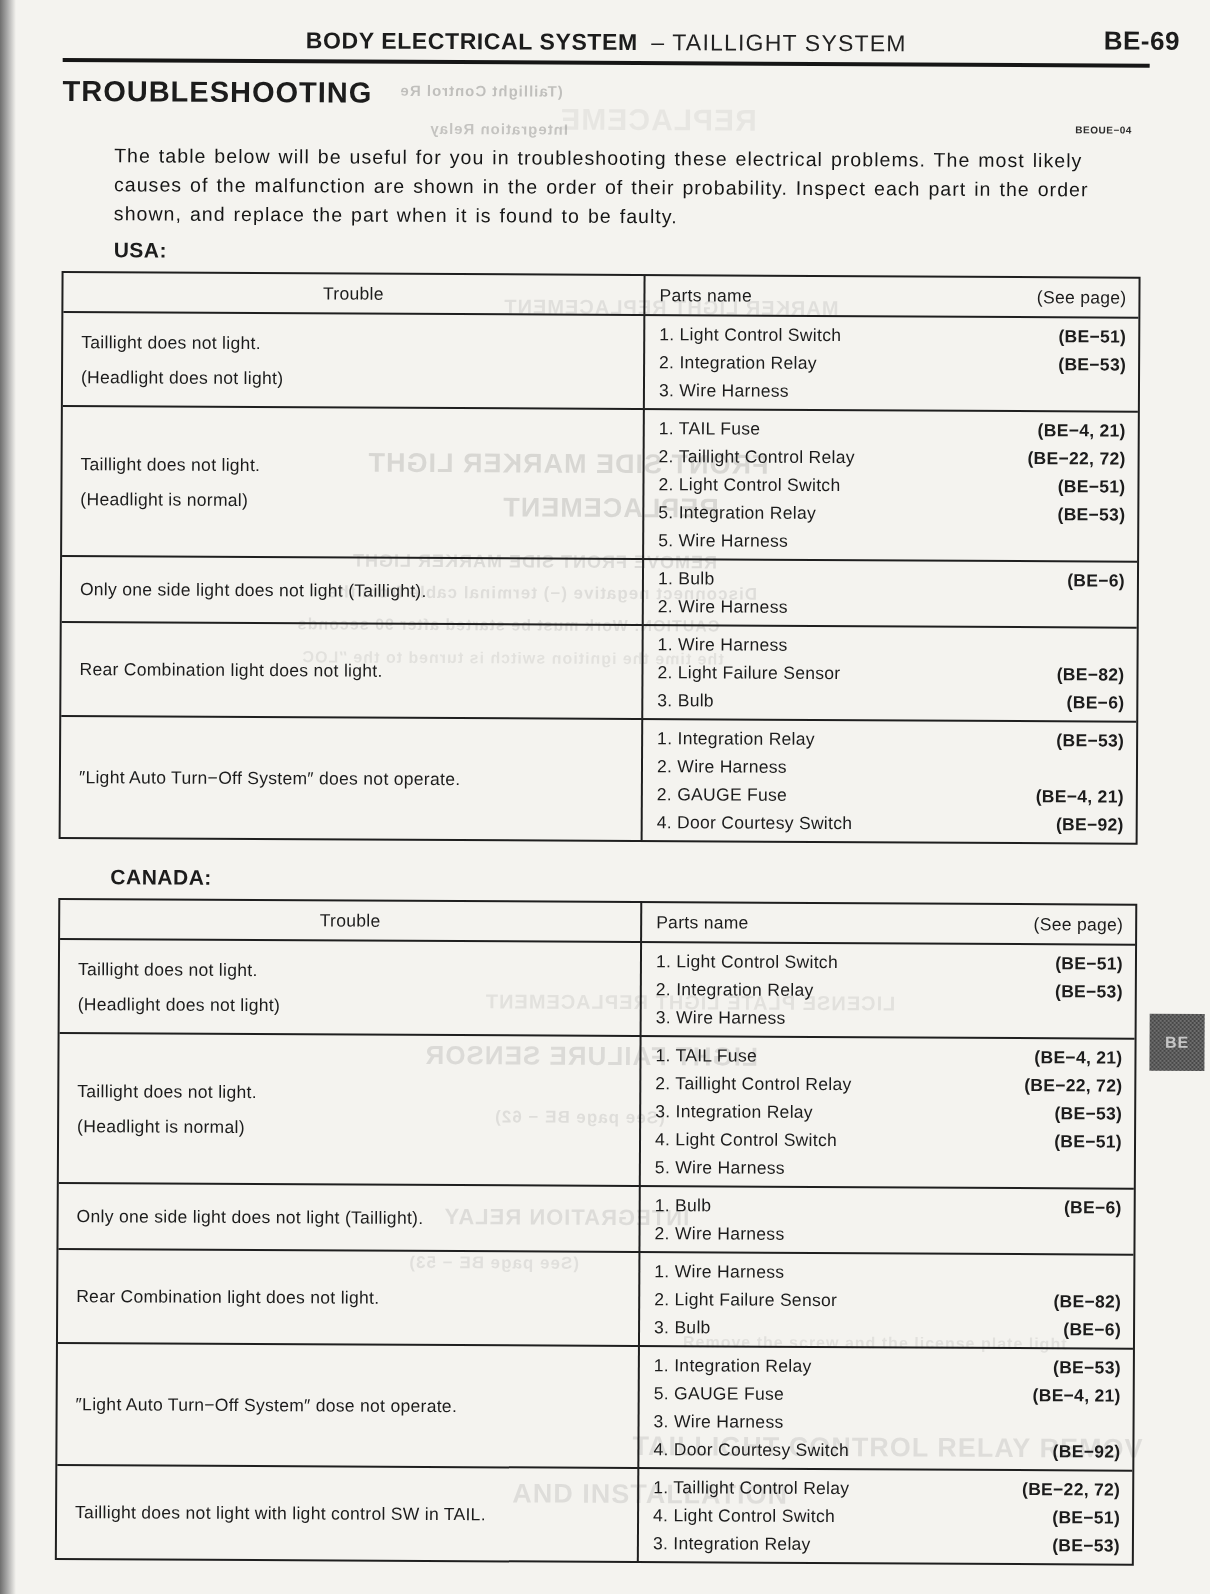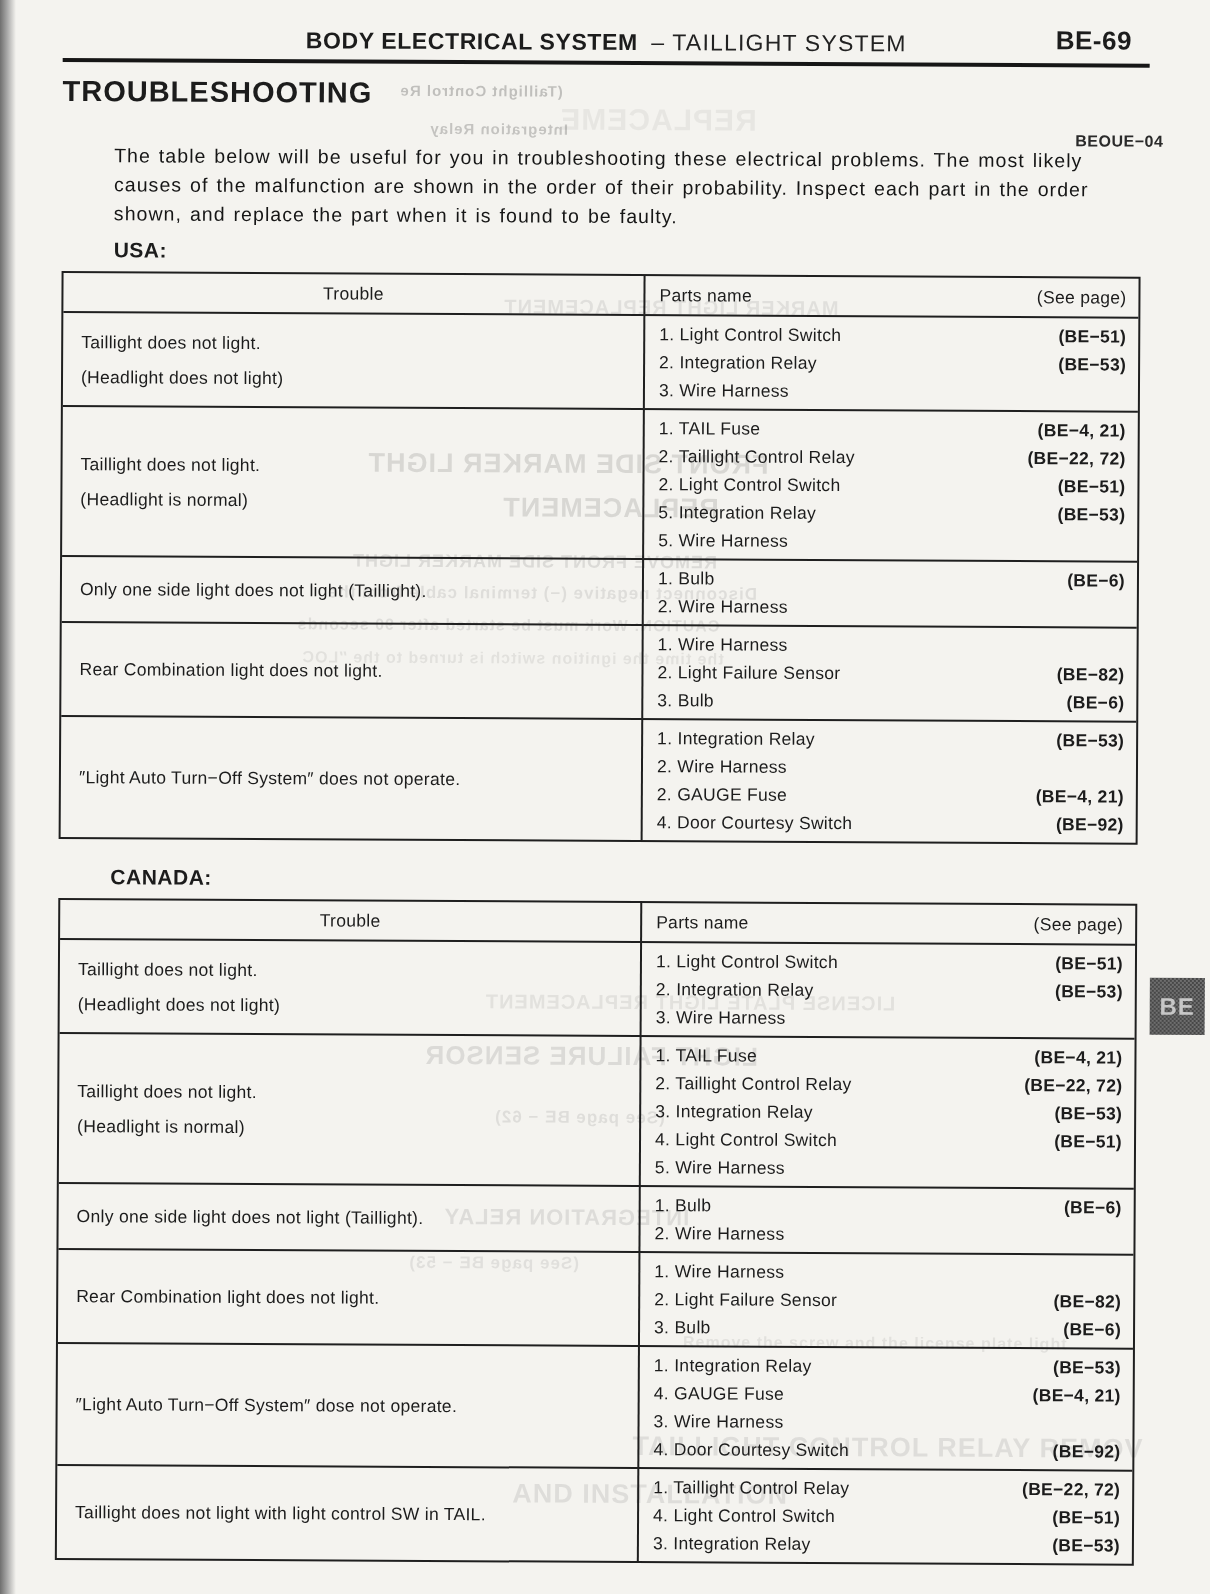--- a/index.html
+++ b/index.html
@@ -25,25 +25,25 @@
   .ghost-layer{position:absolute;inset:0;pointer-events:none;z-index:0;}
   .ghost{
     position:absolute;color:#4a4a4a;font-weight:bold;white-space:nowrap;
     letter-spacing:1px;
   }
   .ghost.mir{display:inline-block;transform:scaleX(-1);}
   
   .running-head{position:relative;z-index:2;margin-top:26px;width:1087px;text-align:center;}
   .rh-bold{font-weight:bold;font-size:23px;letter-spacing:.6px;}
   .rh-rest{font-weight:normal;font-size:23px;letter-spacing:1.2px;margin-left:9px;color:#222;}
-  .page-number{position:absolute;left:1056px;top:20px;font-size:26px;font-weight:bold;letter-spacing:.5px;z-index:2;}
+  .page-number{position:absolute;left:1104px;top:20px;font-size:26px;font-weight:bold;letter-spacing:.5px;z-index:2;}
   .head-rule{position:relative;z-index:2;width:1087px;height:4px;background:#161616;margin-top:5px;}
   .title-row{position:relative;z-index:2;margin-top:13px;height:40px;}
   h1{margin:0;font-size:29px;font-weight:bold;letter-spacing:1px;}
-  .doc-code{position:absolute;left:1013px;top:52px;font-size:16px;font-weight:bold;letter-spacing:.5px;color:#2a2a2a;}
+  .doc-code{position:absolute;left:1013px;top:44px;font-size:10px;font-weight:bold;letter-spacing:.5px;color:#2a2a2a;}
   .intro{
     position:relative;z-index:2;
     margin:26px 0 0 52px;width:1015px;
     font-size:19.5px;line-height:29px;letter-spacing:1.05px;word-spacing:1.5px;color:#161616;
   }
   .region-label{position:relative;z-index:2;margin:10px 0 9px 52px;font-size:21px;font-weight:bold;letter-spacing:.5px;}
   section[data-table="1"] .region-label{margin-top:26px;}
   
   .tbl{
     position:relative;z-index:2;
@@ -59,25 +59,25 @@
   .cell-trouble{
     display:flex;flex-direction:column;justify-content:center;gap:13px;
     padding:9px 10px 9px 18px;border-right:2px solid #1f1f1f;box-sizing:border-box;
   }
   .trouble-line{line-height:22px;}
   .cell-parts{display:flex;flex-direction:column;justify-content:center;padding:4px 12px 4px 14px;}
   .part-line{display:flex;justify-content:space-between;align-items:baseline;line-height:28px;}
   .part-page{white-space:nowrap;font-weight:bold;}
   
   .side-tab{
-    position:absolute;left:1155px;top:972px;width:55px;height:57px;z-index:3;
+    position:absolute;left:1155px;top:1008px;width:55px;height:57px;z-index:3;
     background:repeating-conic-gradient(#474747 0% 25%, #6f6f6f 0% 50%);
     background-size:4px 4px;
     display:flex;align-items:center;justify-content:center;
-    color:#c7c7c7;font-size:24px;font-weight:bold;letter-spacing:1px;
+    color:#c7c7c7;font-size:16px;font-weight:bold;letter-spacing:1px;
   }
 </style>
 </head>
 <body>
 
 <div class="page">
   <div class="left-shadow"></div>
 
   <div class="rot">
     <div class="ghost-layer" id="ghosts">
@@ -332,21 +332,21 @@
             <div class="trow">
               <div class="cell-trouble">
                 <div class="trouble-line">″Light Auto Turn−Off System″ dose not operate.</div>
               </div>
               <div class="cell-parts">
                 <div class="part-line">
                   <span class="part-name">1. Integration Relay</span>
                   <span class="part-page">(BE−53)</span>
                 </div>
                 <div class="part-line">
-                  <span class="part-name">4. GAUGE Fuse</span>
+                  <span class="part-name">5. GAUGE Fuse</span>
                   <span class="part-page">(BE−4, 21)</span>
                 </div>
                 <div class="part-line">
                   <span class="part-name">3. Wire Harness</span>
                   <span class="part-page"></span>
                 </div>
                 <div class="part-line">
                   <span class="part-name">4. Door Courtesy Switch</span>
                   <span class="part-page">(BE−92)</span>
                 </div>

